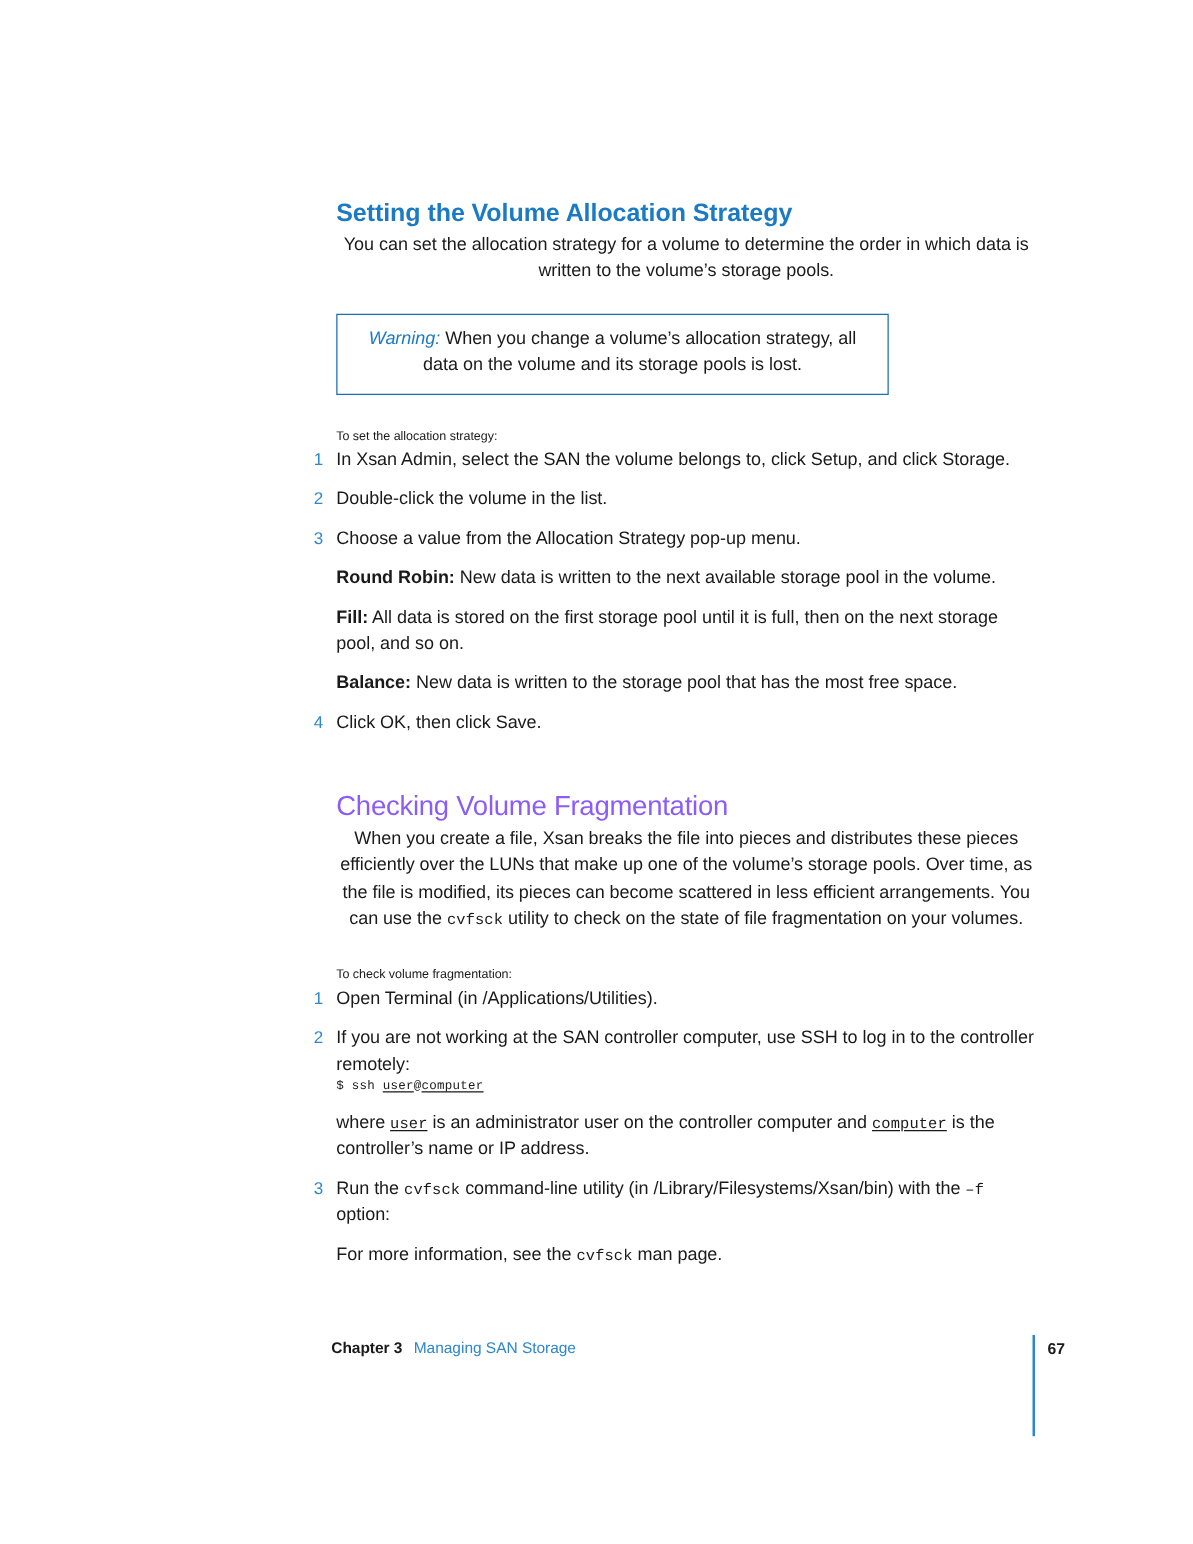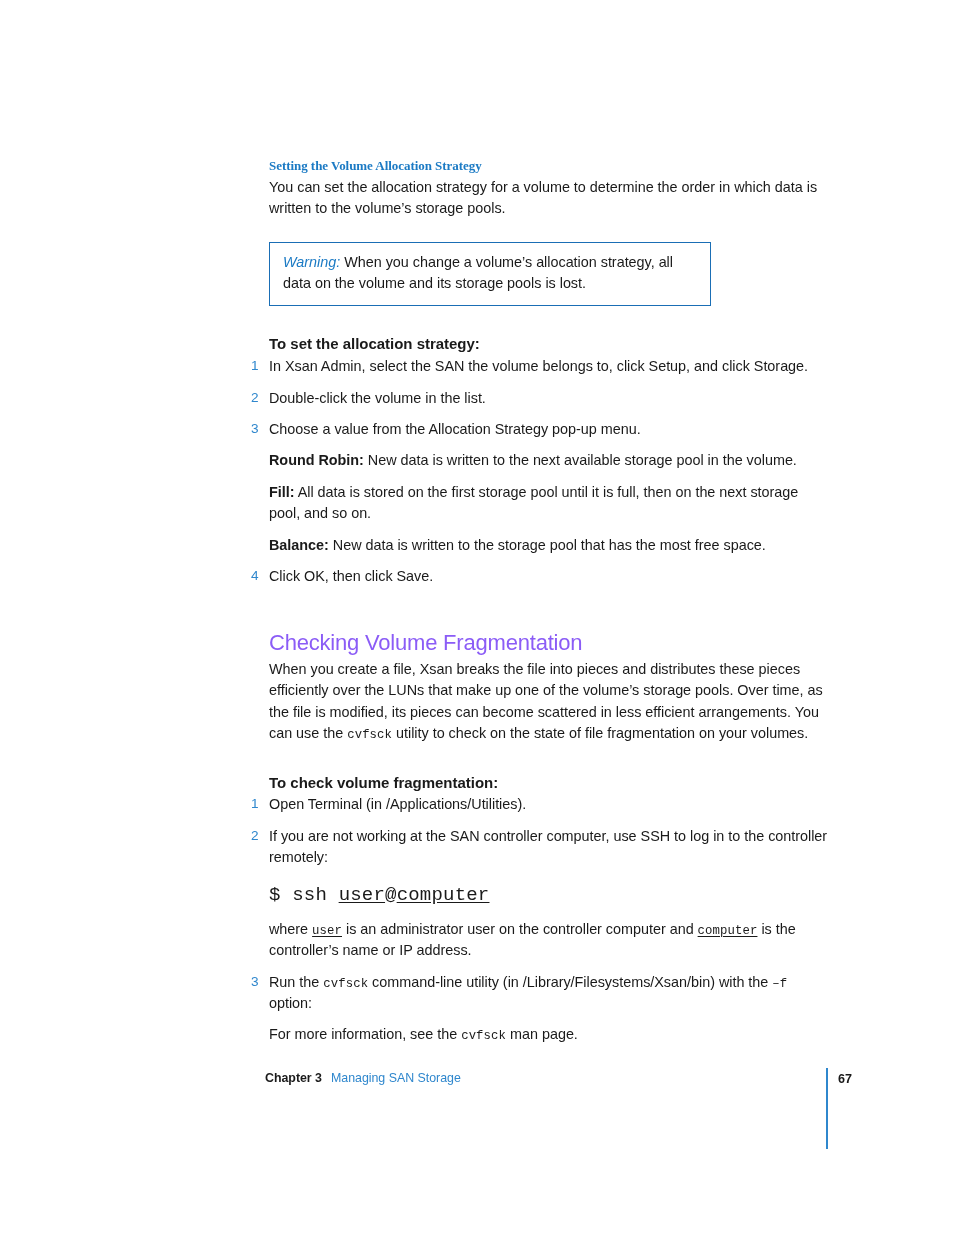--- a/index.html
+++ b/index.html
@@ -29,63 +29,62 @@
   .content {
     position: absolute;
     left: 251px;
     top: 158px;
     width: 578px;
   }
 
   
   .h-sub {
     color: #1b7ac4;
-    font-size: 13px;
+    font-size: 20px;
     font-weight: bold;
     line-height: 1.30;
     margin: 0 0 2px 18px;
     letter-spacing: -0.05px;
-    font-family: Liberation Serif, serif;
   }
   .h-main {
     color: #8b5cf6;
     font-size: 22px;
     font-weight: normal;
     line-height: 1.26;
     margin: 0 0 2px 18px;
     letter-spacing: -0.2px;
   }
 
   
   .para {
     font-size: 14.4px;
     line-height: 1.485;
     margin: 0 0 0 18px;
-    text-align: left;
+    text-align: center;
     letter-spacing: -0.02px;
   }
 
   
   .callout {
     margin: 22px 0 0 18px;
     border: 1.5px solid #1a6eb5;
     padding: 9px 13px 11px 13px;
     width: 442px;
     box-sizing: border-box;
   }
   .callout .para { margin-left: 0; }
   .warn-label {
     color: #1b7ac4;
     font-style: italic;
   }
 
   
   .proc-title {
-    font-size: 15px;
-    font-weight: bold;
+    font-size: 10px;
+    font-weight: normal;
     line-height: 1.45;
     margin: 27px 0 1px 18px;
     letter-spacing: -0.02px;
   }
 
   
   ol.steps {
     list-style: none;
     margin: 0;
     padding: 0;
@@ -121,22 +120,21 @@
   .term { font-weight: bold; }
 
   
   code, .code {
     font-family: "Liberation Mono", "DejaVu Sans Mono", monospace;
     font-size: 12.3px;
     letter-spacing: 0.1px;
   }
   .code-line {
     font-family: "Liberation Mono", "DejaVu Sans Mono", monospace;
-    font-size: 19px;
-    margin-top: 12px;
+    font-size: 10px;
     letter-spacing: 0.2px;
     white-space: pre;
   }
   .var {
     text-decoration: underline;
     text-underline-offset: 2px;
   }
 
   
   .footer {

